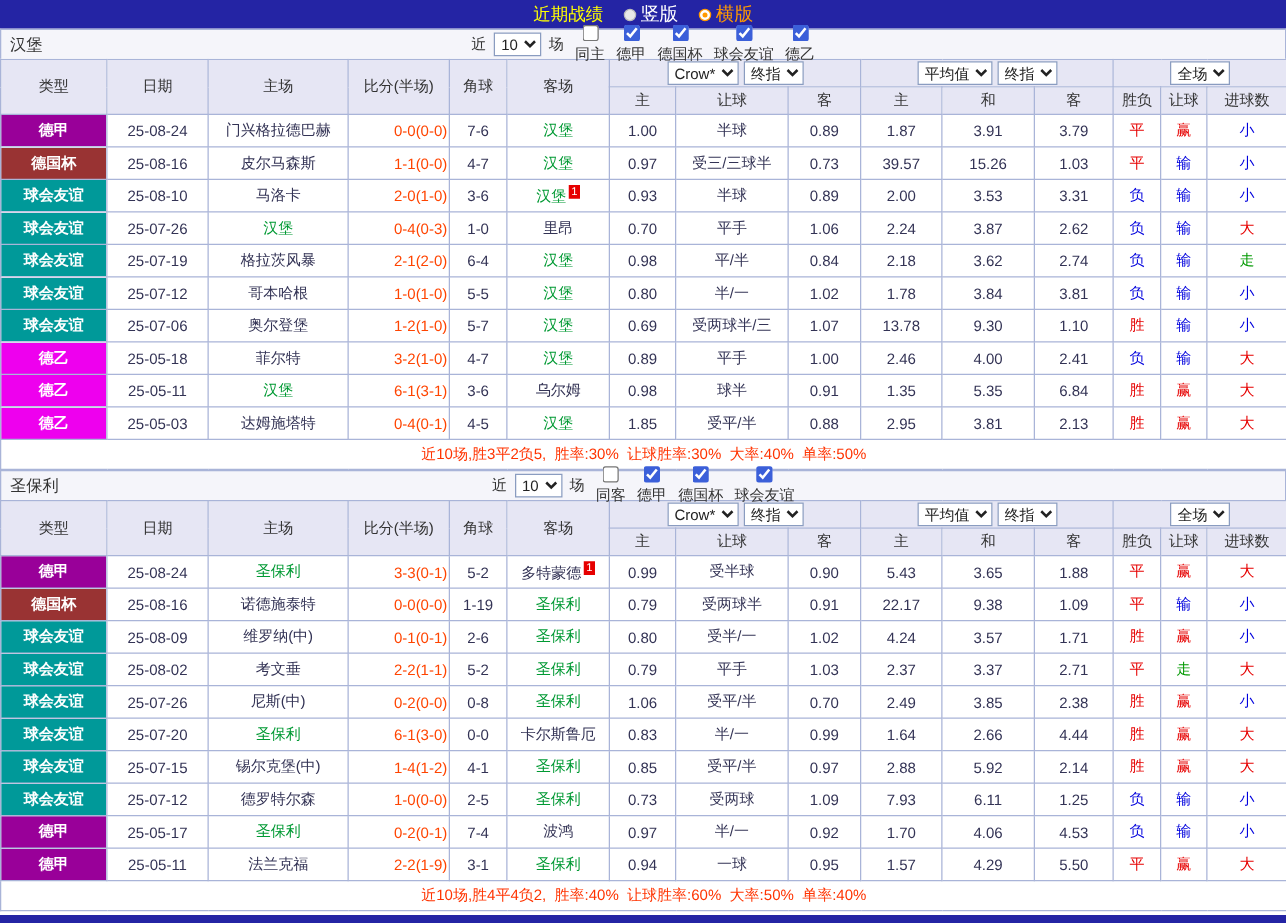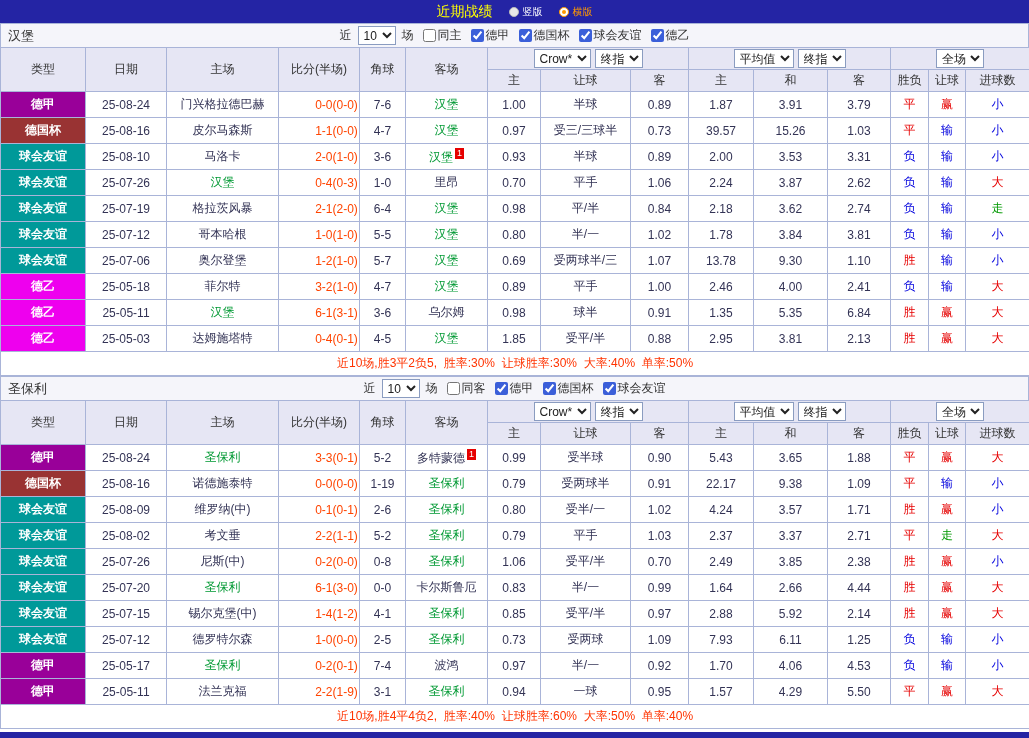--- a/index.html
+++ b/index.html
@@ -5,31 +5,31 @@
   :root{
     --topbar-bg:#2424a4; --title:#ffff00; --radio-selected:#ff9900;
     --border:#a9b4d8; --header-bg:#e6e6f4; --bar-bg:#f5f5fa;
     --score:#ff4400; --focus:#009933; --dark:#333355;
     --res-red:#e60000; --res-blue:#0000dd; --res-green:#009900; --summary:#ff3300;
   }
   *{margin:0;padding:0;box-sizing:border-box;}
   body{width:1029px;font-family:"Liberation Sans","DejaVu Sans",sans-serif;background:#fff;font-size:12px;}
   .topbar{height:23px;background:var(--topbar-bg);display:flex;align-items:center;justify-content:center;gap:16px;}
   .topbar .title{color:var(--title);font-weight:normal;font-size:14px;}
-  .radio-label{display:inline-flex;align-items:center;gap:4px;font-size:10px;cursor:pointer;}
+  .radio-label{display:inline-flex;align-items:center;gap:4px;font-size:15px;cursor:pointer;}
   .radio-label.v{color:#ffffff;}
   .radio-label.h{color:var(--radio-selected);}
   .rdot{width:10px;height:10px;border-radius:50%;display:inline-block;position:relative;}
   .rdot.unsel{background:#e8e8e8;border:1px solid #bbbbbb;}
   .rdot.sel{background:#ffffff;border:1px solid var(--radio-selected);}
   .rdot.sel::after{content:"";position:absolute;left:2px;top:2px;width:4px;height:4px;border-radius:50%;background:var(--radio-selected);}
   .section-bar{position:relative;height:24px;background:var(--bar-bg);border:1px solid var(--border);border-bottom:none;display:flex;align-items:center;justify-content:center;color:#333;}
   .team-name{position:absolute;left:7px;font-size:13px;color:#333;}
   .filters{display:flex;align-items:center;gap:4px;white-space:nowrap;}
-  .chk{display:inline-flex;align-items:center;gap:2px;margin-left:5px;cursor:pointer;color:#333;}
+  .chk{display:inline-flex;align-items:center;gap:2px;margin-left:5px;cursor:pointer;color:#333;flex-direction:column;}
   .chk input{width:13px;height:13px;accent-color:#3b5fd9;margin:0;}
   select.sel{font-size:12px;height:19px;border:1px solid #8a9cc0;background:#fff;color:#222;font-family:inherit;margin:0 2px;padding:0 1px;}
   table{border-collapse:collapse;table-layout:fixed;width:1029px;}
   th,td{border:1px solid var(--border);text-align:center;font-size:12px;white-space:nowrap;overflow:hidden;vertical-align:middle;}
   thead th{background:var(--header-bg);color:#333;font-weight:normal;height:22px;padding:0;}
   tbody td{height:26px;background:#fff;color:var(--dark);}
   td.league{color:#fff;font-weight:bold;}
   .dark{color:var(--dark);}
   .score{color:var(--score);padding-left:35px;}
   .focus{color:var(--focus);}

